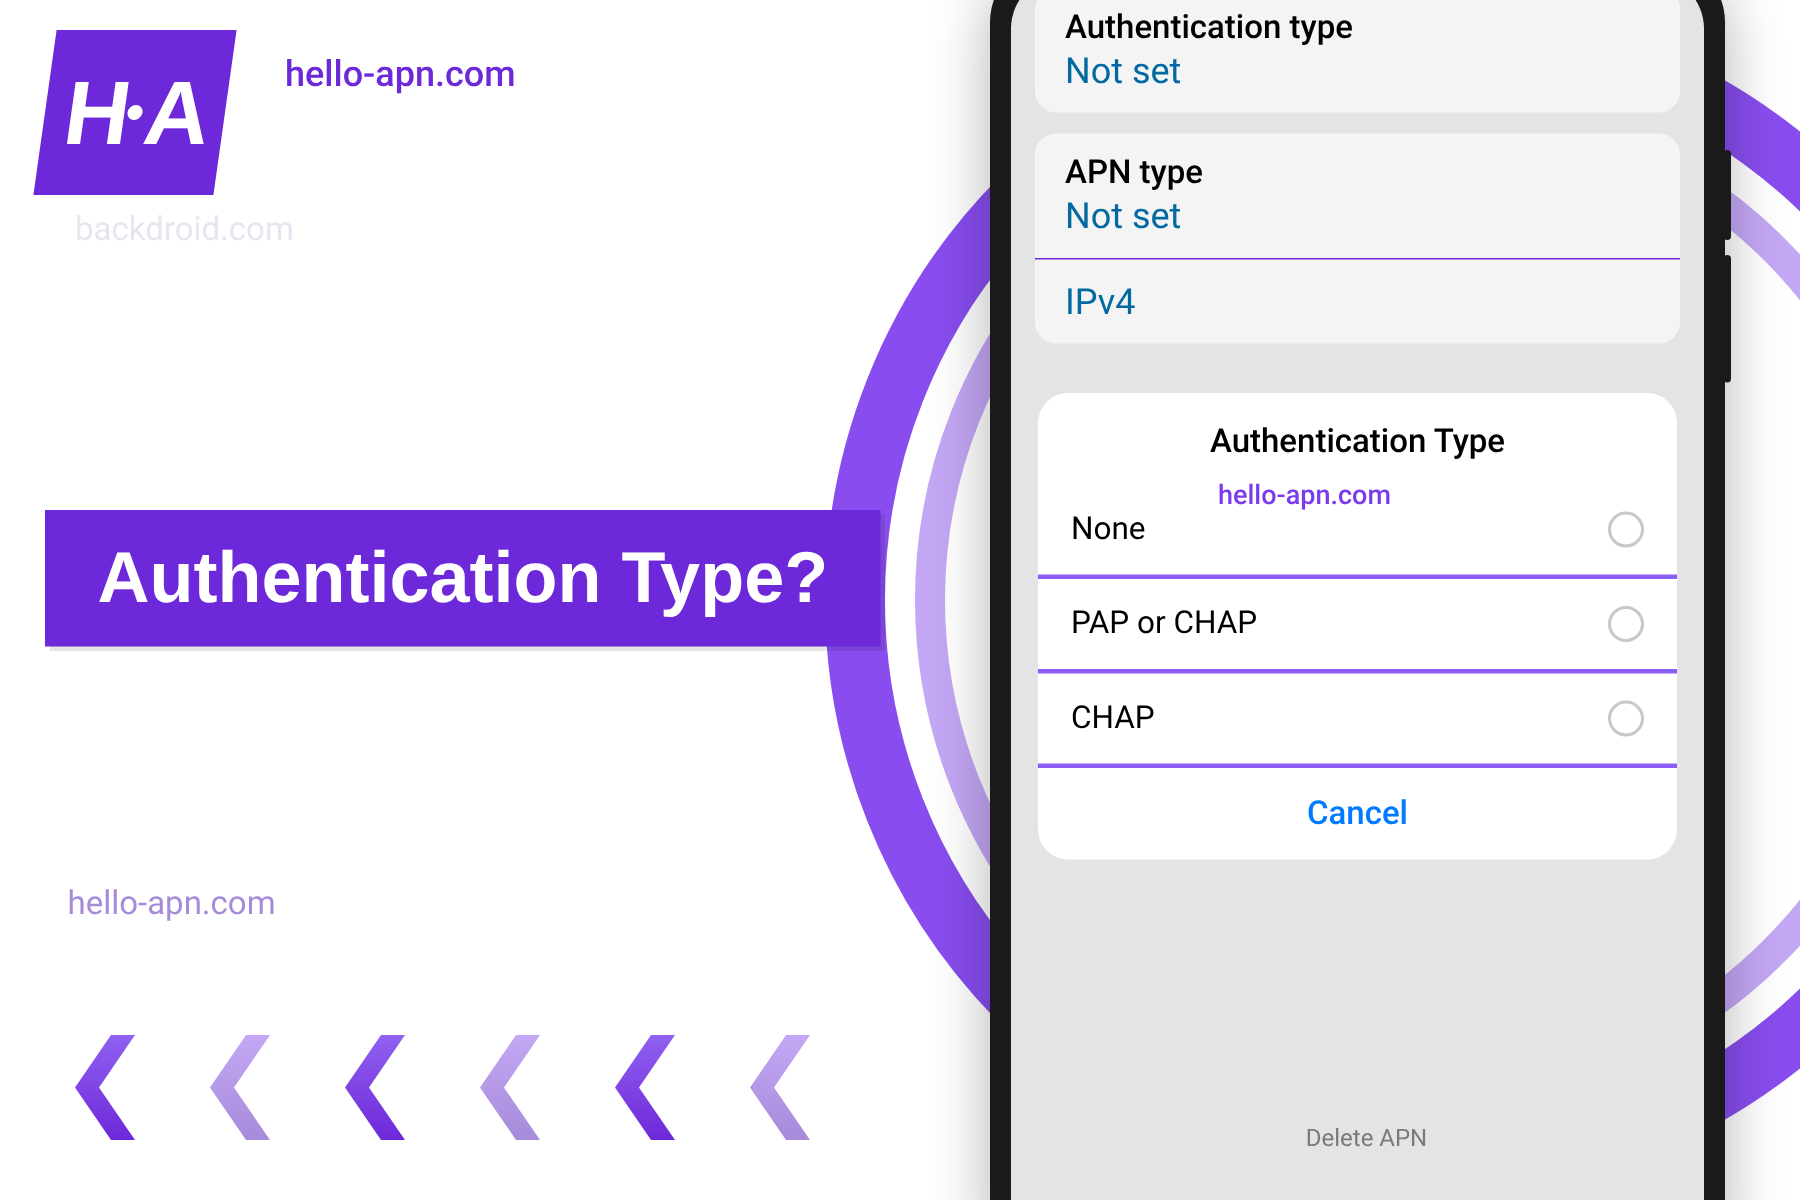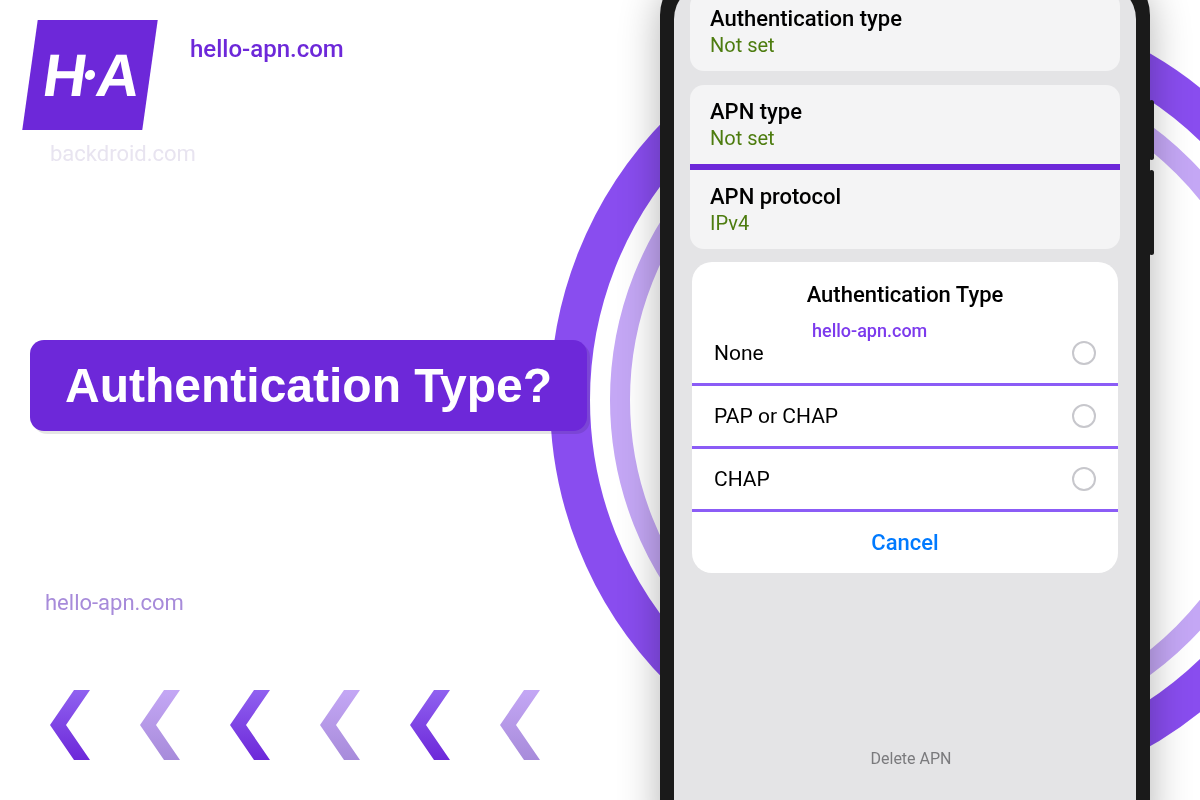--- a/index.html
+++ b/index.html
@@ -86,21 +86,20 @@
     }
     
     .title-banner {
       position: absolute;
       top: 340px;
       left: 30px;
       background: #6d28d9;
       padding: 18px 35px;
       z-index: 2;
       box-shadow: 3px 3px 0 rgba(0,0,0,0.1);
-      border-radius: 14px;
     }
     .title-banner-text {
       font-size: 48px;
       font-weight: 700;
       color: #fff;
       font-family: Arial, sans-serif;
     }
     
     .watermark2 {
       position: absolute;
@@ -182,32 +181,32 @@
       padding: 8px 16px 0 16px;
     }
     .settings-group {
       background: #f4f4f5;
       border-radius: 14px;
       margin-bottom: 14px;
       overflow: hidden;
     }
     .settings-row {
       padding: 14px 20px;
-      border-bottom: 6px solid #6d28d9;
+      border-bottom: 1px solid #6d28d9;
     }
     .settings-row:last-child { border-bottom: none; }
     .row-label {
       font-size: 22px;
       font-weight: 500;
       color: #000;
       margin-bottom: 2px;
     }
     .row-value {
-      font-size: 20px;
-      color: #4d7c0f;
+      font-size: 24px;
+      color: #0369a1;
     }
     
     .modal {
       position: absolute;
       left: 18px;
       right: 18px;
       top: 278px;
       background: #fff;
       border-radius: 20px;
       z-index: 10;
@@ -317,21 +316,20 @@
           <div class="row-label">Authentication type</div>
           <div class="row-value">Not set</div>
         </div>
       </div>
       <div class="settings-group">
         <div class="settings-row">
           <div class="row-label">APN type</div>
           <div class="row-value">Not set</div>
         </div>
         <div class="settings-row">
-          <div class="row-label">APN protocol</div>
           <div class="row-value">IPv4</div>
         </div>
       </div>
     </div>
 
     <div class="modal">
       <div class="modal-title">Authentication Type</div>
       <div class="modal-watermark">hello-apn.com</div>
       <div class="option-row">
         <span class="option-label">None</span>

